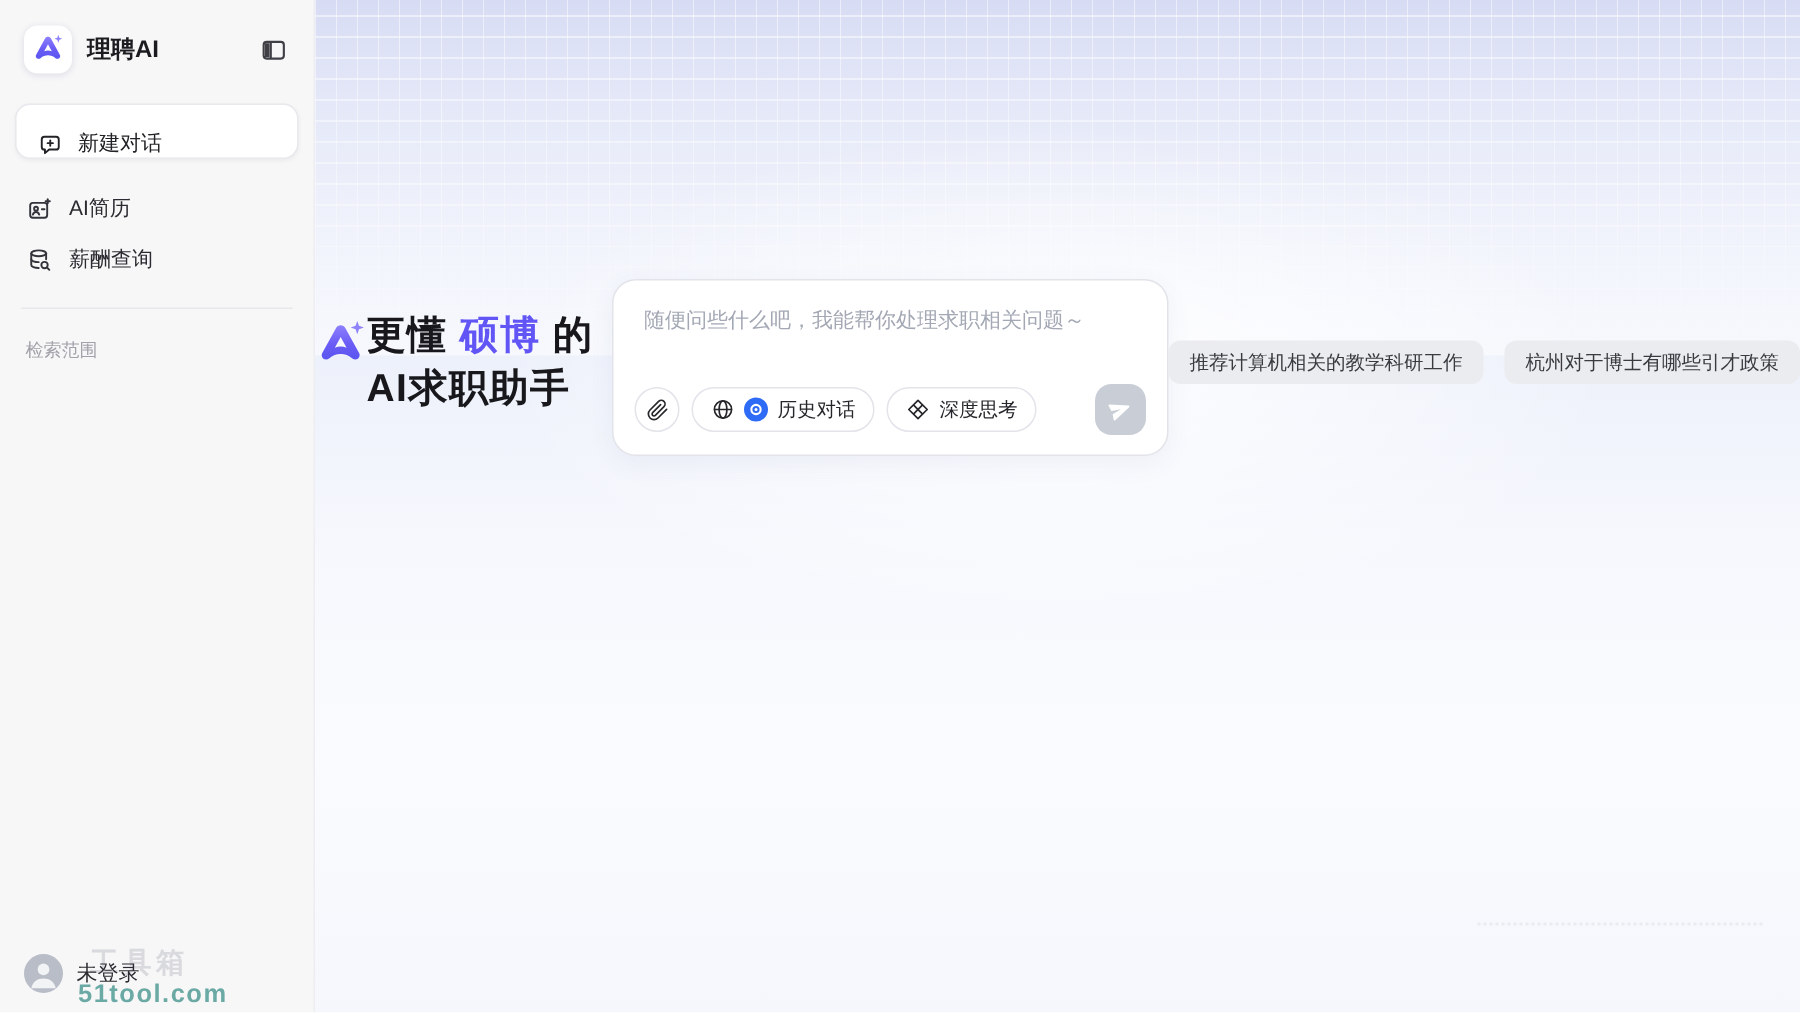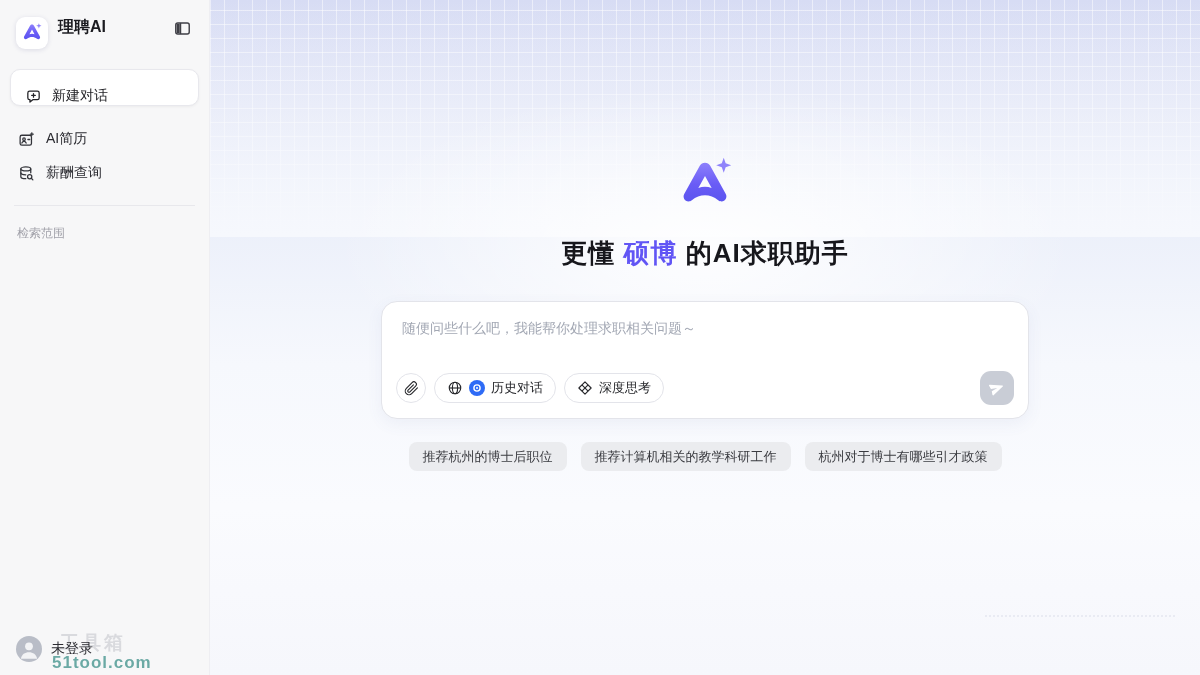--- a/index.html
+++ b/index.html
@@ -1,21 +1,21 @@
 <!DOCTYPE html>
 <html><head>
 <meta charset="utf-8">
 <style>
   * { box-sizing: border-box; margin: 0; padding: 0; }
   html,body { width:1200px; height:675px; overflow:hidden; }
   body { font-family:"Liberation Sans","DejaVu Sans",sans-serif; display:flex; background:#fff; }
 
   
   .sidebar { width:210px; flex-shrink:0; background:#f7f7f8; position:relative; border-right:1px solid #eeeef2; }
-  .sb-header { display:flex; gap:10px; padding:17px 16px 0 16px; }
+  .sb-header { display:flex; align-items:center; gap:10px; padding:17px 16px 0 16px; }
   .logo-box { width:32px; height:32px; background:#fff; border-radius:9px; box-shadow:0 1px 5px rgba(50,50,110,.14); display:flex; align-items:center; justify-content:center; flex-shrink:0; }
   .app-name { font-size:16px; font-weight:700; color:#1b1b20; flex:1; }
   .toggle-btn { width:22px; height:22px; color:#3f3f46; display:flex; align-items:center; justify-content:center; cursor:pointer; }
 
   .new-chat { margin:20px 10px 0; background:#fff; border:1px solid #e8e8ed; border-radius:10px; height:37px; display:flex; align-items:flex-end; gap:10px; padding:0 13px; box-shadow:0 1px 3px rgba(0,0,0,.05); font-size:14px; color:#232327; cursor:pointer; }
   .new-chat .mi-icon { color:#232327; }
 
   .menu { margin-top:16px; }
   .menu-item { height:34px; display:flex; align-items:center; gap:11px; padding:0 17px; font-size:14px; color:#2b2b31; cursor:pointer; }
   .mi-icon { width:18px; height:18px; color:#33343a; display:flex; align-items:center; justify-content:center; flex-shrink:0; }
@@ -37,21 +37,21 @@
     background:linear-gradient(180deg,#d7dcf4 0%,#e0e4f6 16%,#ecf0fa 34%,#f6f8fd 54%,#fafbfe 75%,#f6f7fc 100%); }
   .grid-overlay { position:absolute; left:0; right:0; top:0; height:235px; pointer-events:none;
     background-image:
       repeating-linear-gradient(0deg, rgba(255,255,255,.5) 0 1px, transparent 1px 14px),
       repeating-linear-gradient(90deg, rgba(255,255,255,.5) 0 1px, transparent 1px 14px); }
   .grid-fade { position:absolute; left:0; right:0; top:0; height:237px; pointer-events:none;
     background:linear-gradient(180deg, rgba(246,248,253,0) 0%, rgba(246,248,253,.55) 55%, #f6f8fd 100%); }
   .glow { position:absolute; left:50%; top:85px; width:740px; height:330px; transform:translateX(-50%); pointer-events:none;
     background:radial-gradient(ellipse closest-side, rgba(255,255,255,.9), rgba(255,255,255,0)); }
 
-  .center { position:relative; display:flex; flex-direction:column; align-items:center; padding-top:156px; }
+  .center { position:relative; display:flex; flex-direction:row; align-items:center; padding-top:156px; }
   .hero-logo { width:60px; height:58px; }
   .title { margin-top:22px; font-size:26px; font-weight:700; color:#17171c; letter-spacing:1px; }
   .title .hl { color:#6155f5; }
 
   .input-card { margin-top:30px; width:648px; background:#fff; border:1px solid #e3e4ea; border-radius:16px; box-shadow:0 5px 16px rgba(90,100,160,.07); display:flex; flex-direction:column; }
   .composer-input { border:none; outline:none; resize:none; background:transparent; padding:16px 20px 0; height:60px; font-size:14px; color:#26272b; font-family:inherit; line-height:1.5; }
   .composer-input::placeholder { color:#a3a8b4; }
   .toolbar { display:flex; align-items:center; padding:9px 14px 13px; gap:8px; }
   .clip-btn { width:30px; height:30px; border-radius:50%; border:1px solid #e3e4ea; background:#fff; display:flex; align-items:center; justify-content:center; color:#26272b; cursor:pointer; }
   .pill { height:30px; border:1px solid #e3e4ea; border-radius:16px; background:#fff; display:flex; align-items:center; gap:6px; padding:0 12px; font-size:13px; color:#26272b; cursor:pointer; white-space:nowrap; }
@@ -200,20 +200,19 @@
         </div>
         <div class="send-btn">
           <svg width="16" height="16" viewBox="0 0 24 24" style="transform:rotate(-20deg)">
             <path fill="#fff" d="M3.4 20.4l17.45-7.48a1 1 0 0 0 0-1.84L3.4 3.6a1 1 0 0 0-1.38 1.1L3 10.2l9.5 1.8L3 13.8l-.98 5.5a1 1 0 0 0 1.38 1.1z"></path>
           </svg>
         </div>
       </div>
     </div>
 
     <div class="chips">
-      <div class="chip">推荐杭州的博士后职位</div>
       <div class="chip">推荐计算机相关的教学科研工作</div>
       <div class="chip">杭州对于博士有哪些引才政策</div>
     </div>
   </div>
 
   <div class="dotted-line"></div>
 </main>
 
 </body></html>

